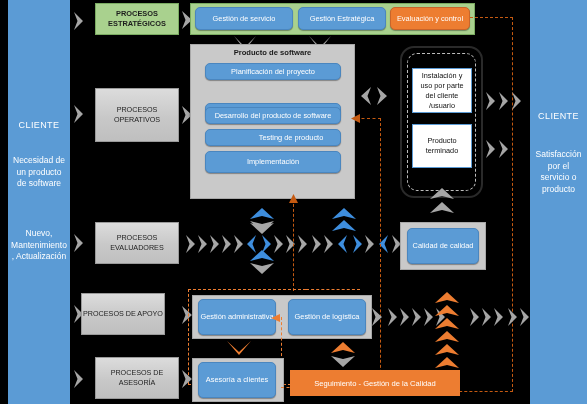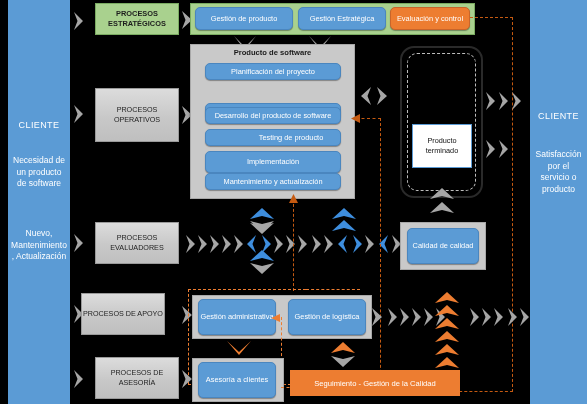--- a/index.html
+++ b/index.html
@@ -97,21 +97,21 @@
     <span>PROCESOS ESTRATÉGICOS</span>
   </div>
 
   <svg class="abs" style="left:180px;top:10px;width:16px;height:20px;" viewBox="0 0 16 20">
     <path d="M2 1 L12 10 L2 19 L5.5 10 Z" fill="#A6A6A6"></path>
   </svg>
 
   <div class="abs greenband" style="left:190px;top:3px;width:285px;height:32px;"></div>
 
   <div class="abs pill" style="left:195px;top:7px;width:98px;height:23px;">
-    <span>Gestión de producto</span>
+    <span>Gestión de servicio</span>
   </div>
   <div class="abs pill" style="left:298px;top:7px;width:88px;height:23px;">
     <span>Gestión Estratégica</span>
   </div>
   <div class="abs pill orange" style="left:390px;top:7px;width:80px;height:23px;">
     <span>Evaluación y control</span>
   </div>
 
   <svg class="abs" style="left:233px;top:35px;width:24px;height:16px;" viewBox="0 0 24 16">
     <path d="M1 1 L12 12 L23 1 L12 15 Z" fill="#A6A6A6"></path>
@@ -145,31 +145,31 @@
   </div>
   <div class="abs pill" style="left:205px;top:107px;width:136px;height:17px;">
     <span>Desarrollo del producto de software</span>
   </div>
   <div class="abs pill" style="left:205px;top:129px;width:136px;height:17px;padding-left:36px;">
     <span>Testing de producto</span>
   </div>
   <div class="abs pill" style="left:205px;top:151px;width:136px;height:22px;">
     <span>Implementación</span>
   </div>
-  <div class="abs pill" style="left:205px;top:173px;width:136px;height:17px;">
-    <span>Mantenimiento y actualización</span>
-  </div>
 
   <svg class="abs" style="left:358px;top:85px;width:32px;height:22px;" viewBox="0 0 32 22">
     <path d="M13 2 L3 11 L13 20 L9.5 11 Z" fill="#A6A6A6"></path>
     <path d="M19 2 L29 11 L19 20 L22.5 11 Z" fill="#A6A6A6"></path>
   </svg>
 
   <div class="abs phone" style="left:400px;top:46px;width:83px;height:152px;">
     <div class="phone-inner" style="left:5px;top:5px;right:5px;bottom:5px;"></div>
+  </div>
+  <div class="abs whitecard" style="left:412px;top:68px;width:60px;height:45px;padding:2px;">
+    <span>Instalación y uso por parte del cliente /usuario</span>
   </div>
   <div class="abs whitecard" style="left:412px;top:124px;width:60px;height:44px;padding:1px;">
     <span>Producto terminado</span>
   </div>
 
   <svg class="abs" style="left:484px;top:80px;width:46px;height:80px;" viewBox="0 0 46 80">
     <g fill="#A6A6A6">
       <path d="M2 12 L11 21 L2 30 L5.5 21 Z"></path>
       <path d="M15 12 L24 21 L15 30 L18.5 21 Z"></path>
       <path d="M28 12 L37 21 L28 30 L31.5 21 Z"></path>

